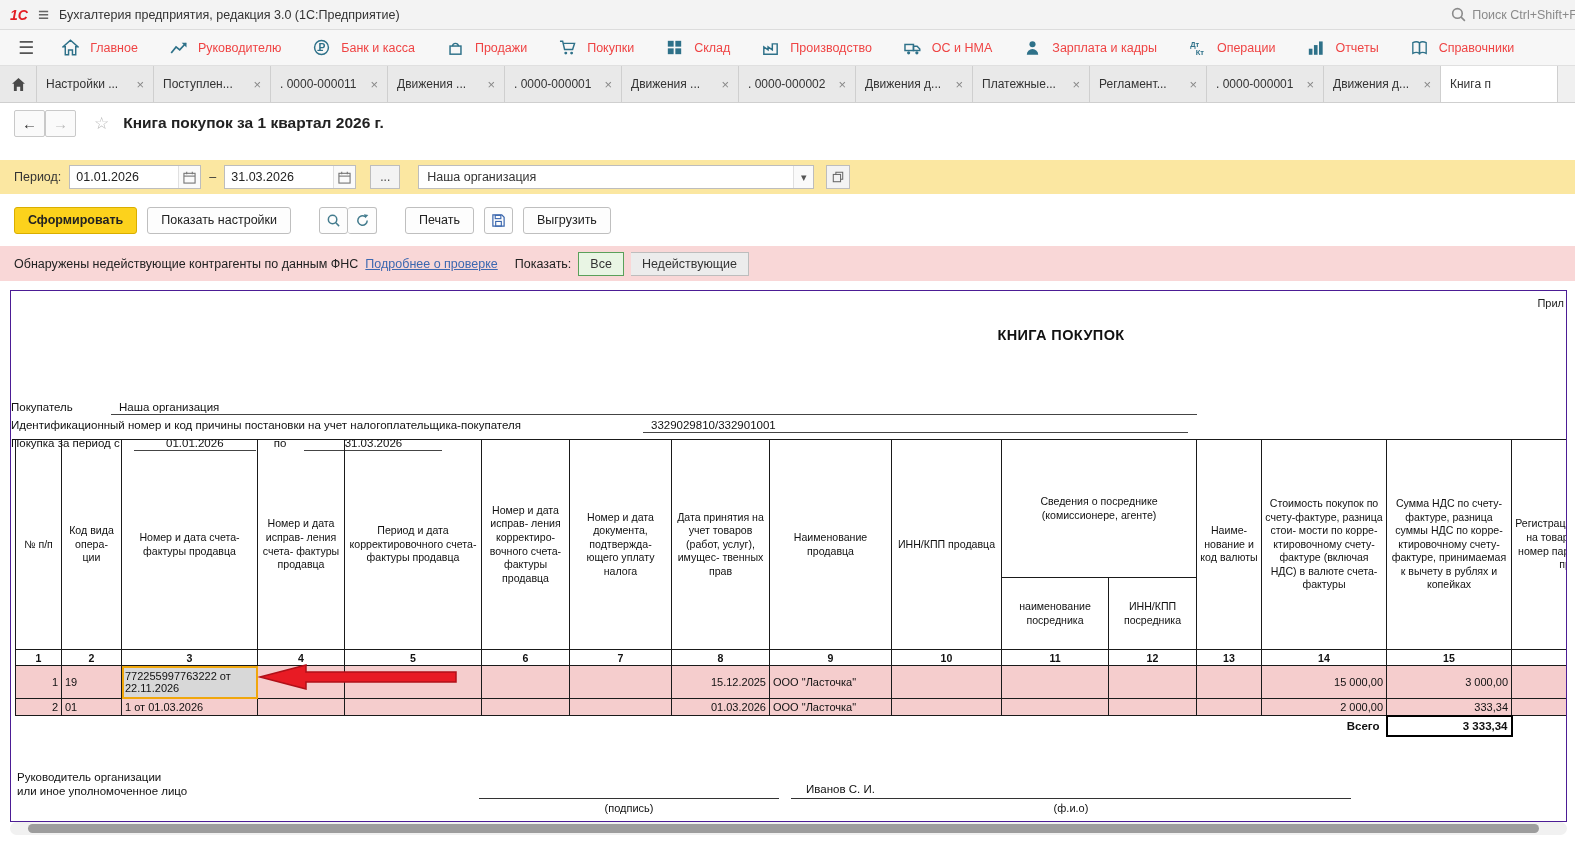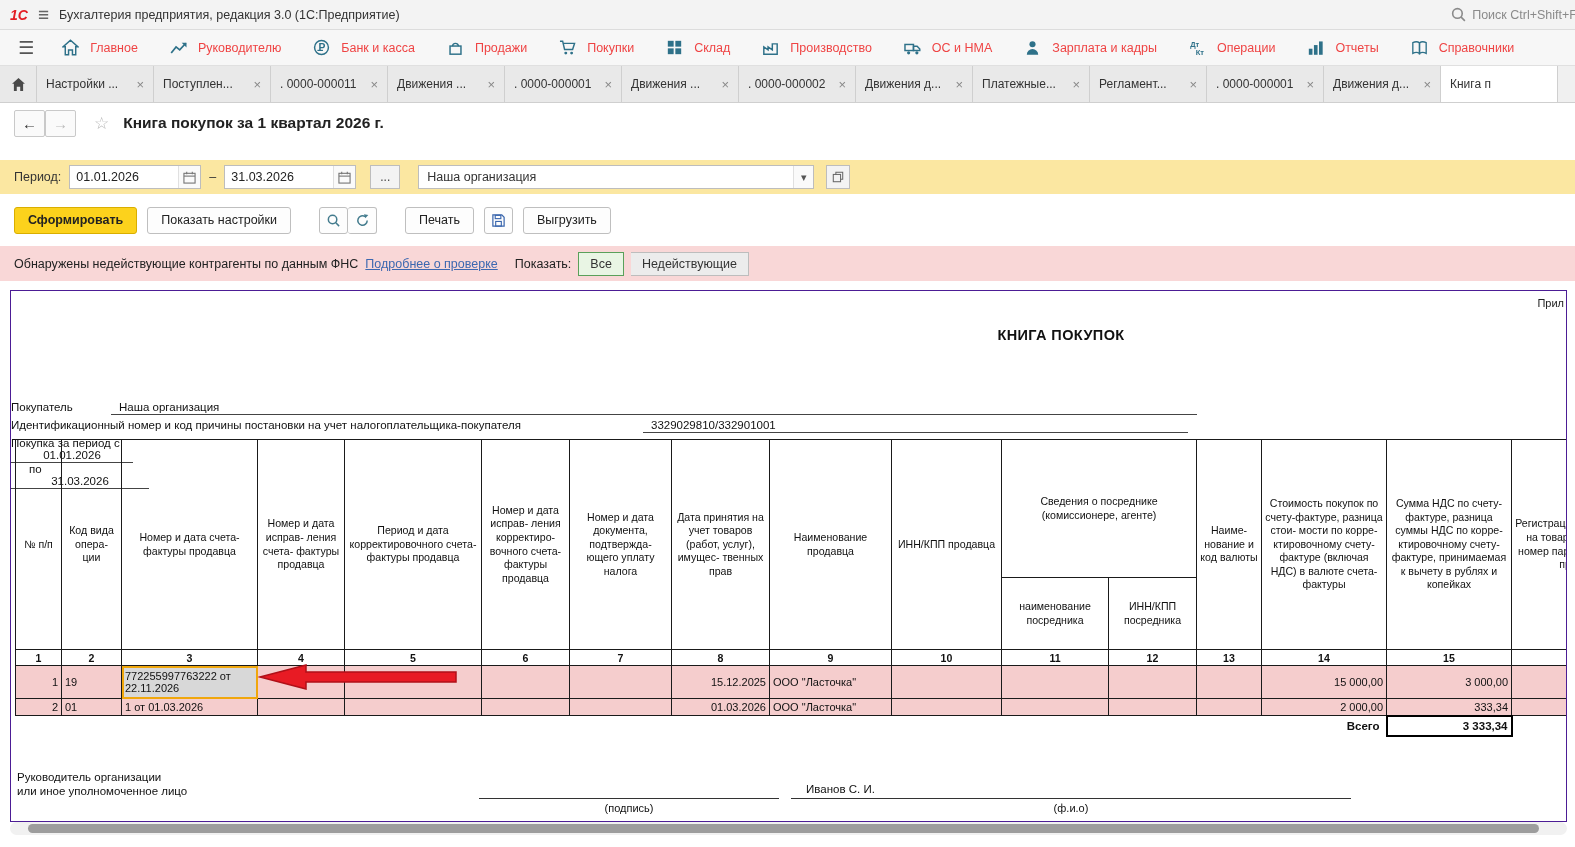--- a/index.html
+++ b/index.html
@@ -65,21 +65,21 @@
   .seg.active { background:#e9f5e4; border-color:#5aa05a; }
   .seg + .seg { border-left:none; }
 
   
   .report { position:absolute; top:290px; left:10px; width:1557px; height:532px; background:#fff; border:1px solid #4c1d95; overflow:hidden; font-size:11.5px; color:#111; }
   .corner-note { position:absolute; top:6px; right:2px; font-size:11px; color:#222; white-space:nowrap; }
   .rtitle { position:absolute; top:36px; left:880px; width:340px; text-align:center; font-weight:bold; font-size:14.5px; letter-spacing:.4px; }
   .rline { position:absolute; left:0; display:flex; align-items:flex-start; white-space:nowrap;margin-top:48px; }
   .rl-buyer { top:62px; }
   .rl-inn { top:80px; }
-  .rl-period { top:98px;flex-direction:column; }
+  .rl-period { top:98px; }
   .rlbl { display:inline-block; }
   .ul { display:inline-block; border-bottom:1px solid #444; padding:0 0 1px 8px; }
   .ulc { display:inline-block; border-bottom:1px solid #444; text-align:center; padding-bottom:1px; }
 
   .rtable-wrap { position:absolute; left:4px; top:148px; width:1690px; }
   table.rt { border-collapse:collapse; table-layout:fixed; width:1686px; font-size:11px; }
   table.rt td { border:1px solid #1a1a1a; padding:1px 3px; vertical-align:middle; overflow:hidden; word-wrap:break-word; }
   tr.h1 td, tr.h2 td { text-align:center; font-size:10.6px; line-height:1.28; }
   tr.h1 { height:138px; }
   tr.h2 { height:72px; }

